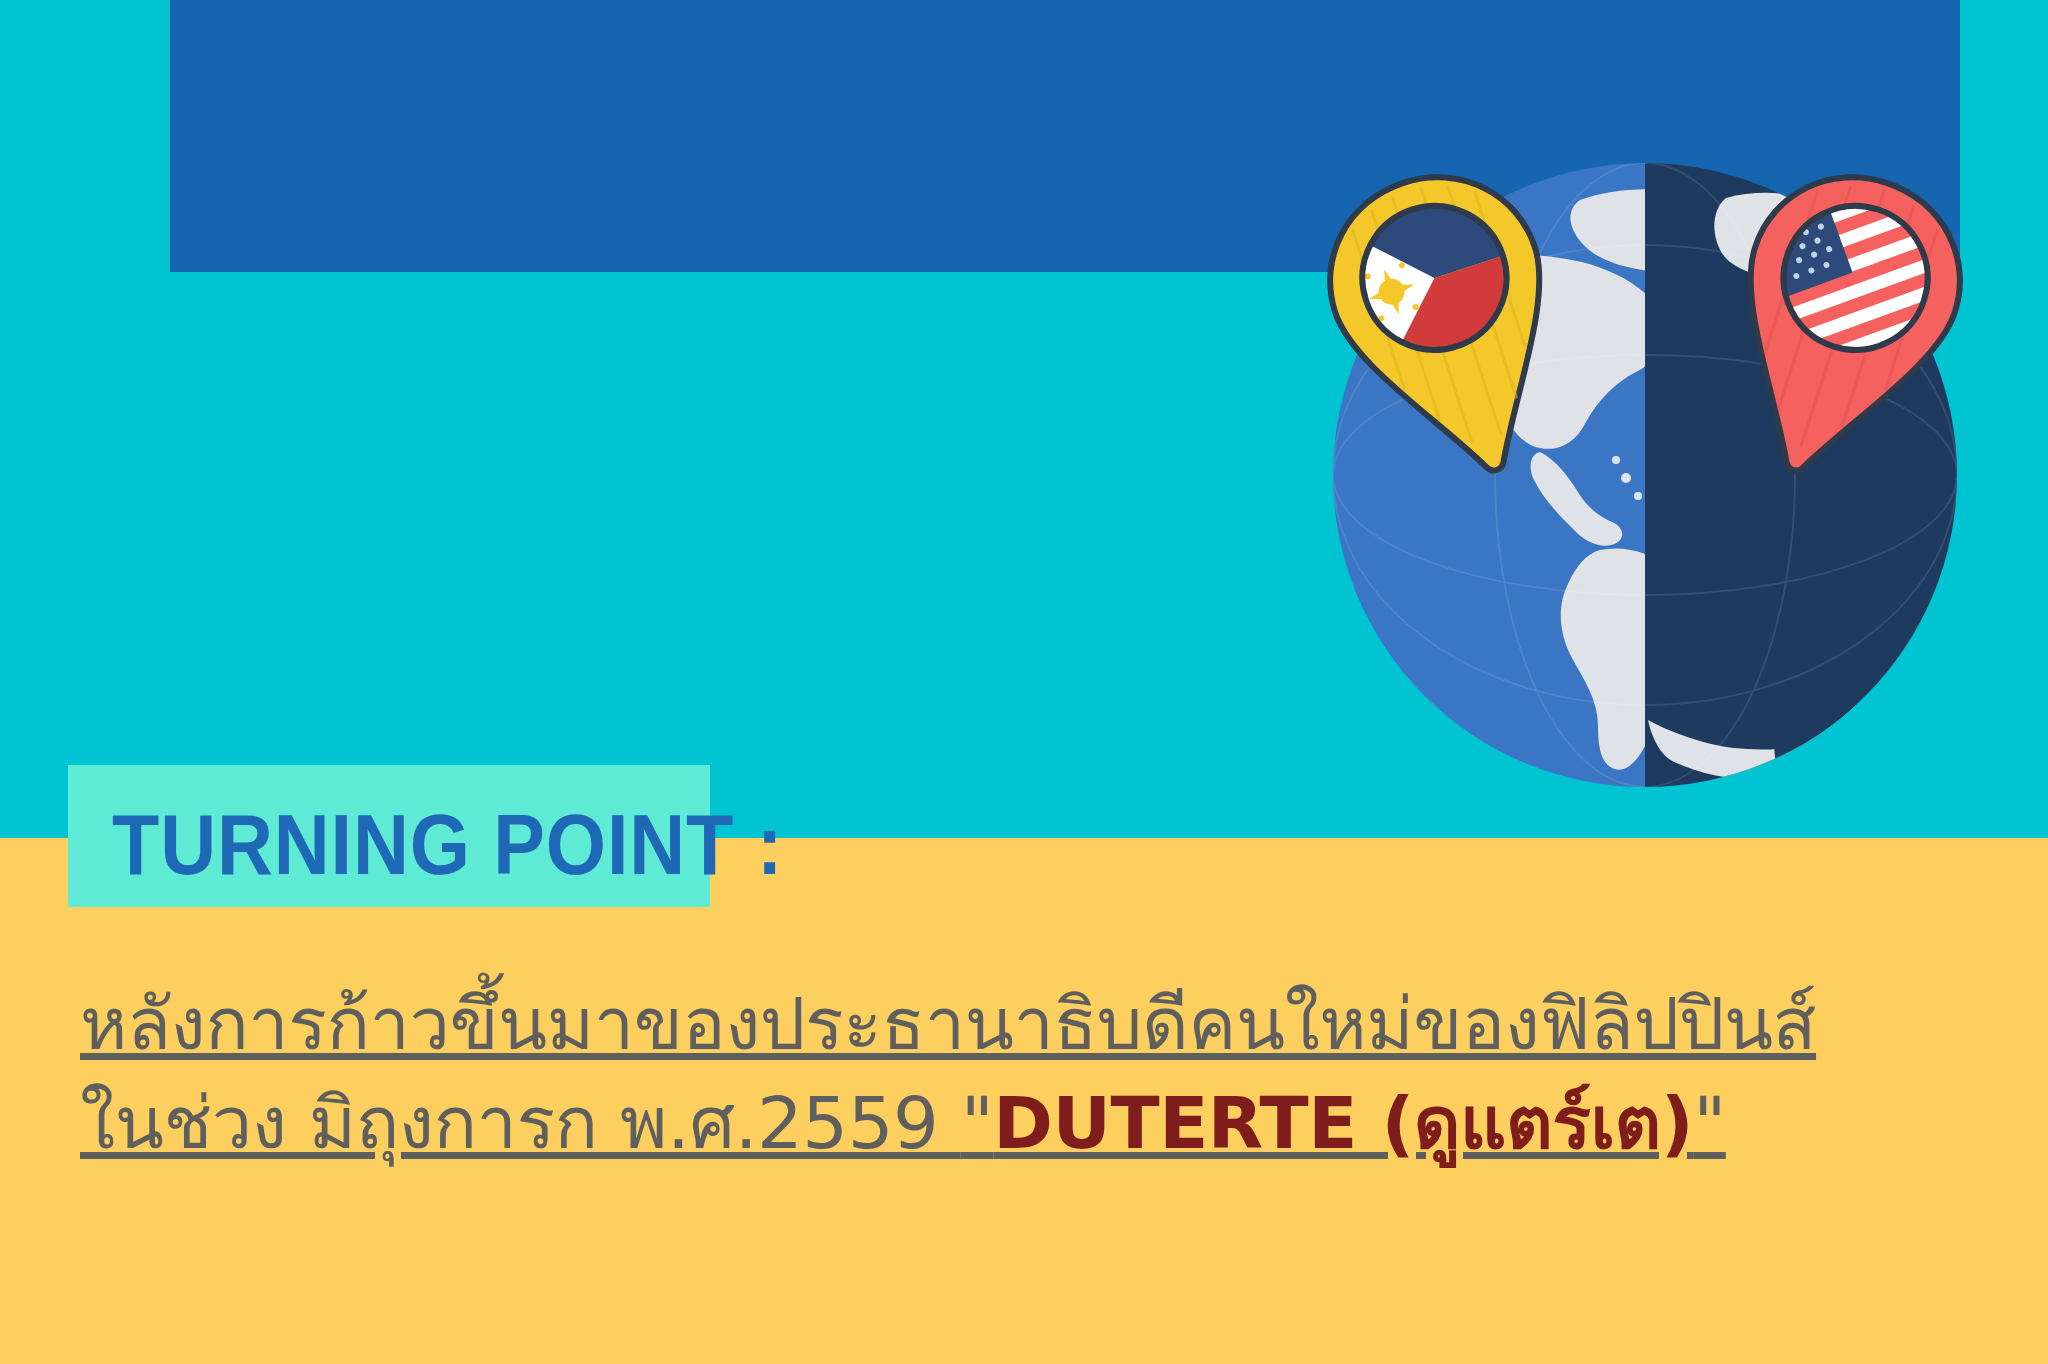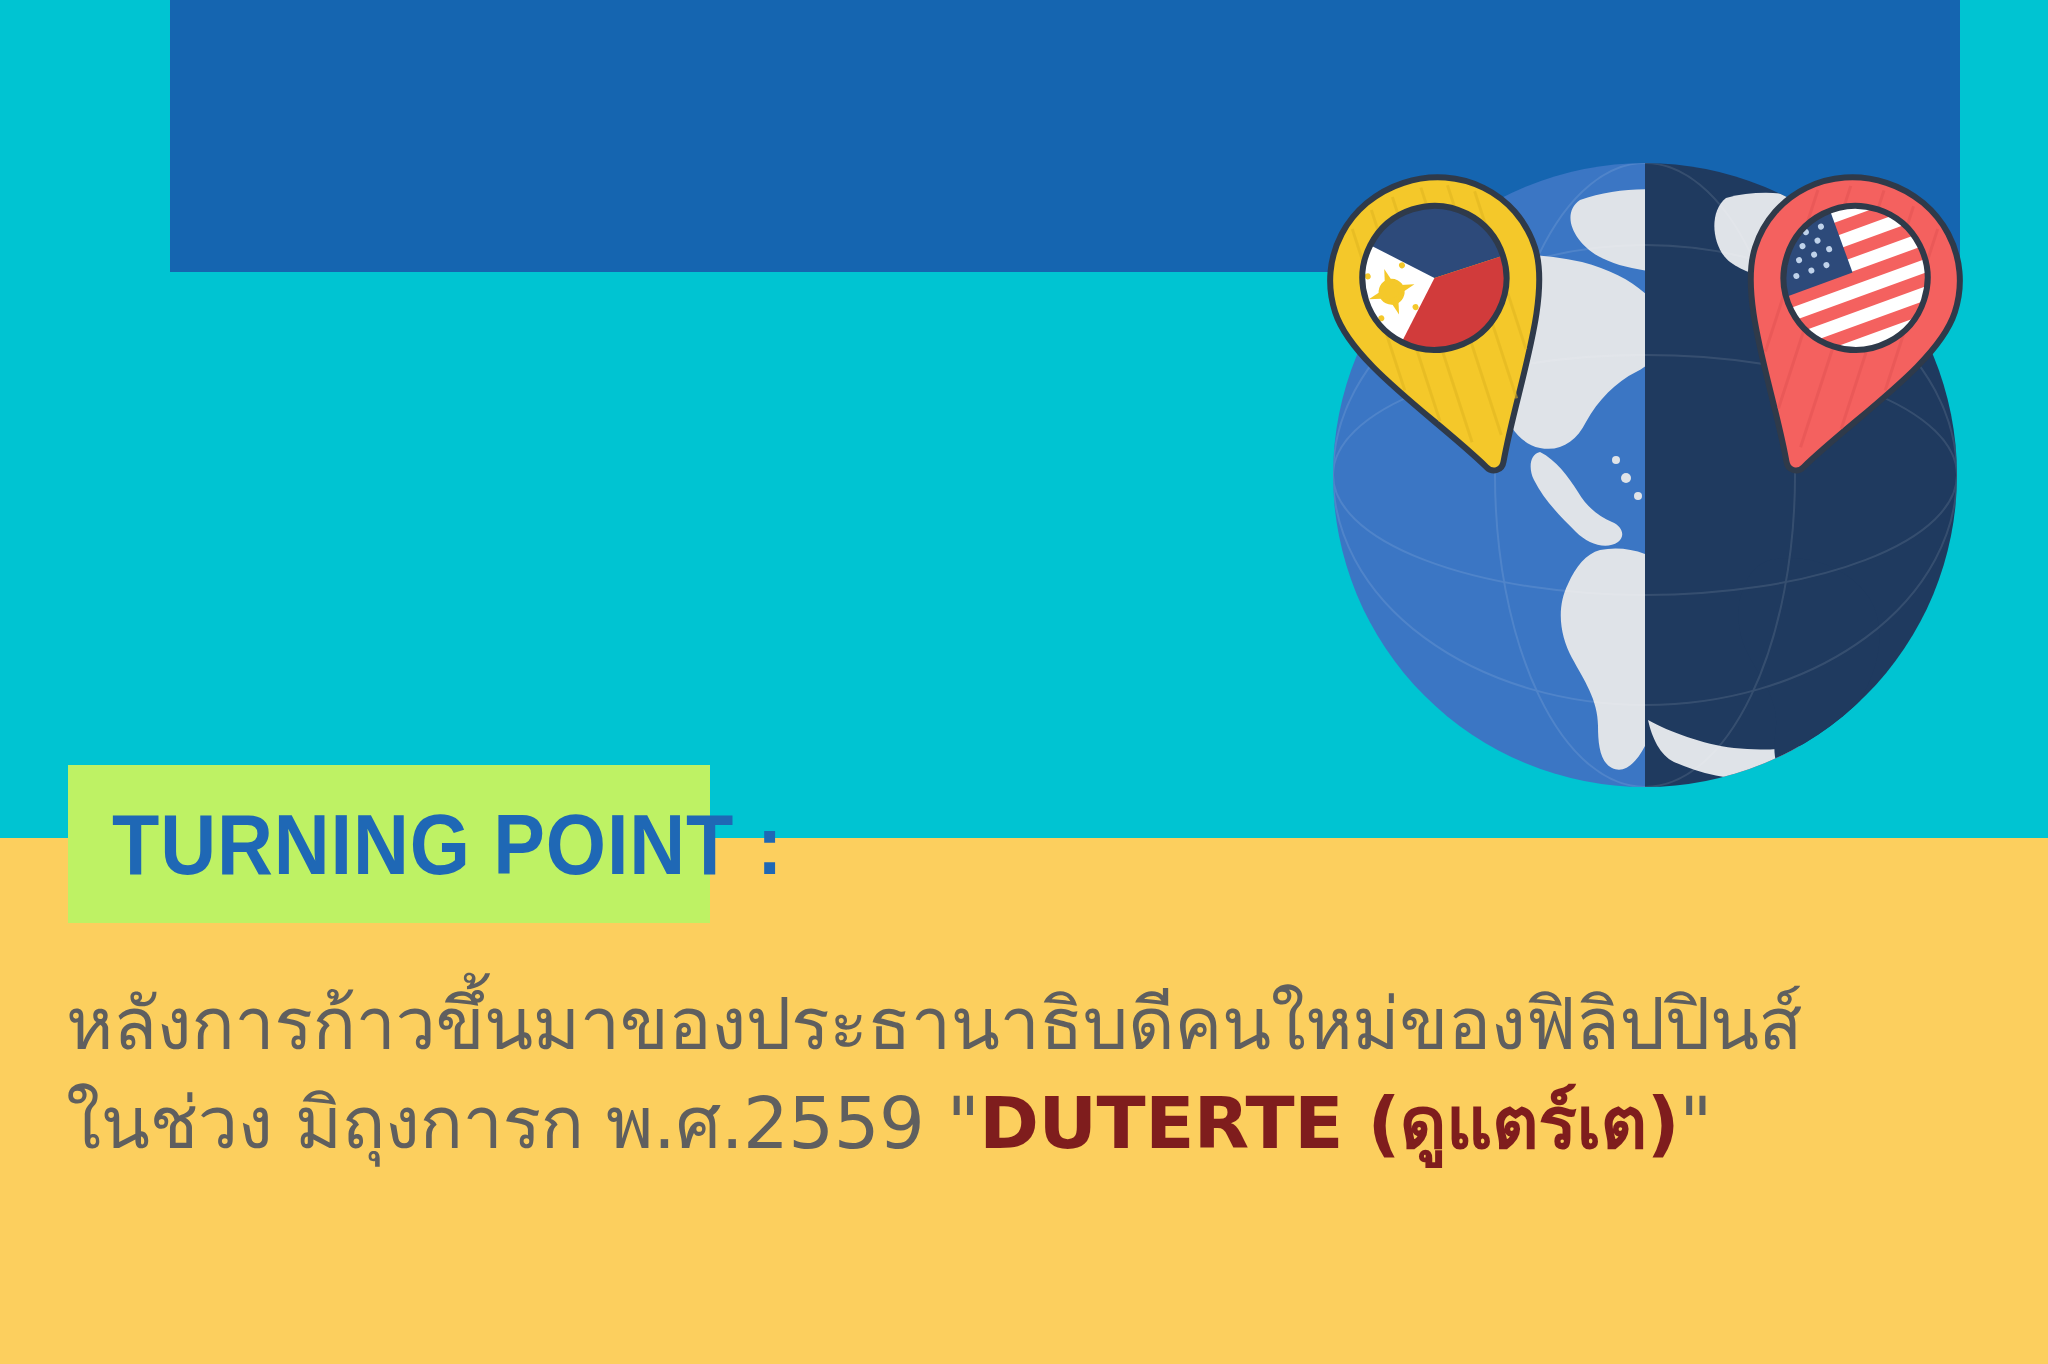--- a/index.html
+++ b/index.html
@@ -56,44 +56,45 @@
   }
   .h-white { color: #ffffff; }
   .h-red   { color: #f4615f; }
 
   
   .badge {
     position: absolute;
     left: 68px;
     top: 765px;
     width: 642px;
-    height: 158px;
-    background: #bef264;
+    height: 142px;
+    background: #5eead4;
   }
   .badge-text {
     position: absolute;
     left: 44px;
     top: 30px;
     font-size: 86px;
     font-weight: 700;
     font-family: "Liberation Sans Narrow", "Liberation Sans", sans-serif;
     color: #1f68b5;
     letter-spacing: 1px;
     white-space: nowrap;
     transform: scaleX(0.9);
     transform-origin: left top;
   }
 
   
   .body-copy {
     position: absolute;
-    left: 66px;
+    left: 80px;
     top: 975px;
     width: 1960px;
     color: #5f5f5f;
+    text-decoration: underline;
   }
   .body-line {
     display: block;
     font-size: 72px;
     line-height: 1.38;
     font-family: "DejaVu Sans", "Liberation Sans", sans-serif;
     white-space: nowrap;
     letter-spacing: -0.5px;
   }
   .accent-blue {

